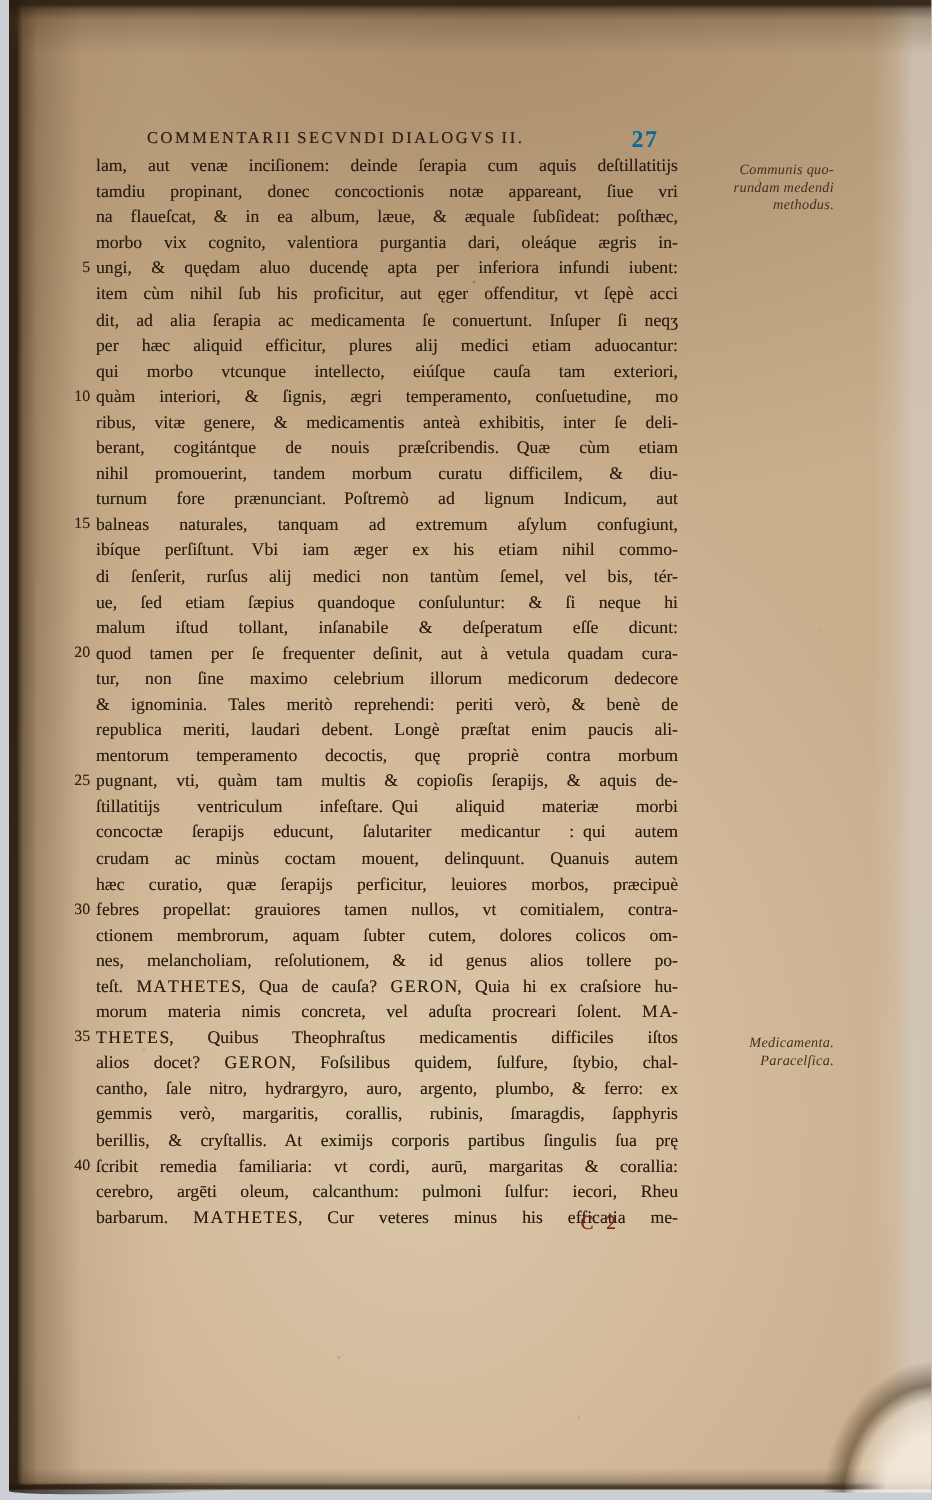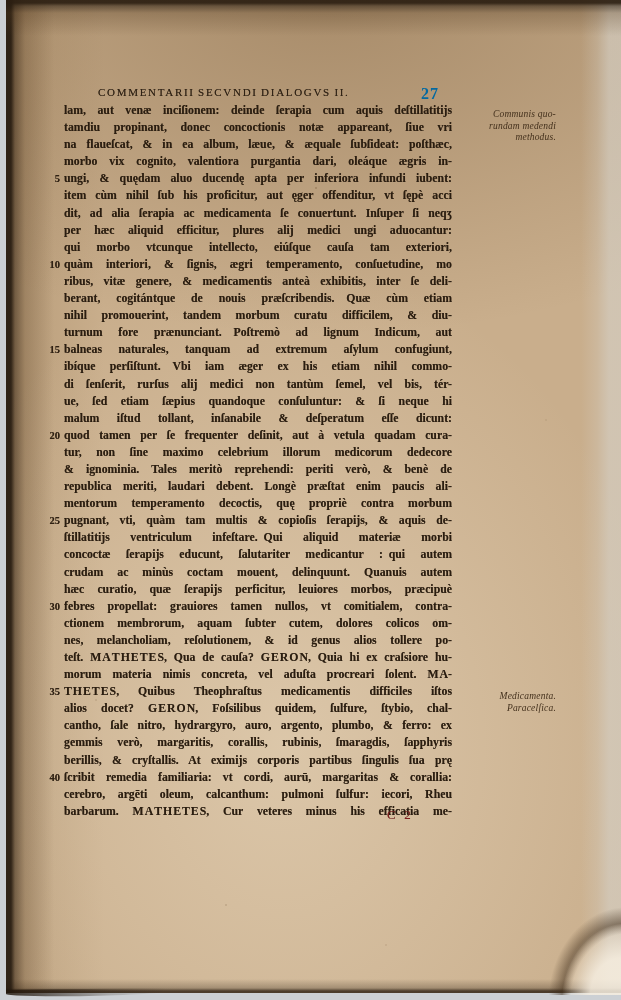--- a/index.html
+++ b/index.html
@@ -58,21 +58,21 @@
   .pnum{
     position:absolute;left:421px;top:85px;
     font-size:16px;font-weight:700;color:#0369a1;letter-spacing:1px;
   }
   .body{position:absolute;left:64px;top:102px;width:388px;}
   .line{
     position:relative;height:17.1px;line-height:17.1px;
     font-size:11.8px;color:#2a1d10;
     text-align:justify;text-align-last:justify;
     text-shadow:0 0 .4px rgba(42,29,16,.55);
-    white-space:normal;overflow:visible;font-weight:bold;
+    white-space:normal;overflow:visible;
   }
   .ln{
     position:absolute;left:-26px;top:0;width:22px;
     text-align:right;text-align-last:right;
     font-size:10.5px;color:#2f2113;
   }
   .note{
     position:absolute;left:452px;width:104px;
     font-style:italic;font-size:9.5px;line-height:11.5px;
     color:#43301c;letter-spacing:.2px;
@@ -122,21 +122,21 @@
       <div class="line">
       <span class="ln"></span>
       <span class="lt">item cùm nihil ſub his proficitur, aut ęger offenditur, vt ſępè acci</span>
     </div>
       <div class="line">
       <span class="ln"></span>
       <span class="lt">dit, ad alia ſerapia ac medicamenta ſe conuertunt. Inſuper ſi neqʒ</span>
     </div>
       <div class="line">
       <span class="ln"></span>
-      <span class="lt">per hæc aliquid efficitur, plures alij medici ungi aduocantur:</span>
+      <span class="lt">per hæc aliquid efficitur, plures alij medici etiam aduocantur:</span>
     </div>
       <div class="line">
       <span class="ln"></span>
       <span class="lt">qui morbo vtcunque intellecto, eiúſque cauſa tam exteriori,</span>
     </div>
       <div class="line">
       <span class="ln">10</span>
       <span class="lt">quàm interiori, &amp; ſignis, ægri temperamento, conſuetudine, mo</span>
     </div>
       <div class="line">

